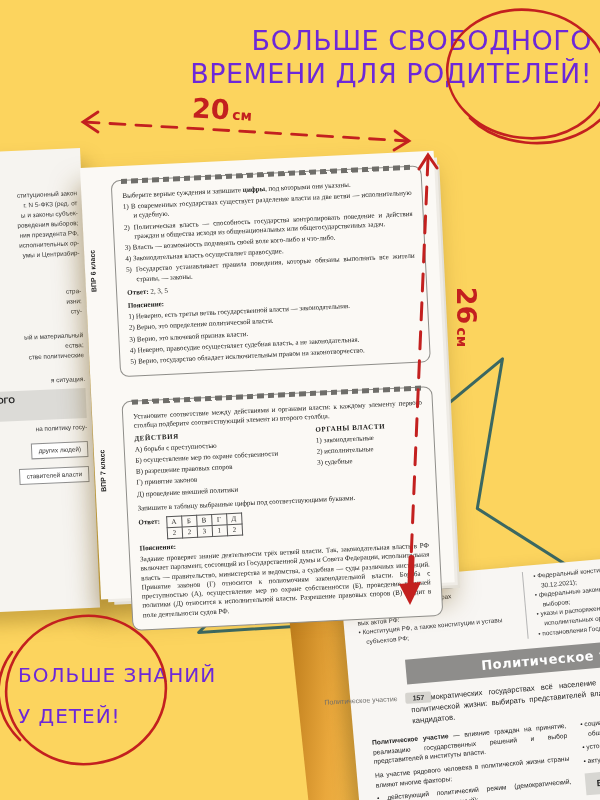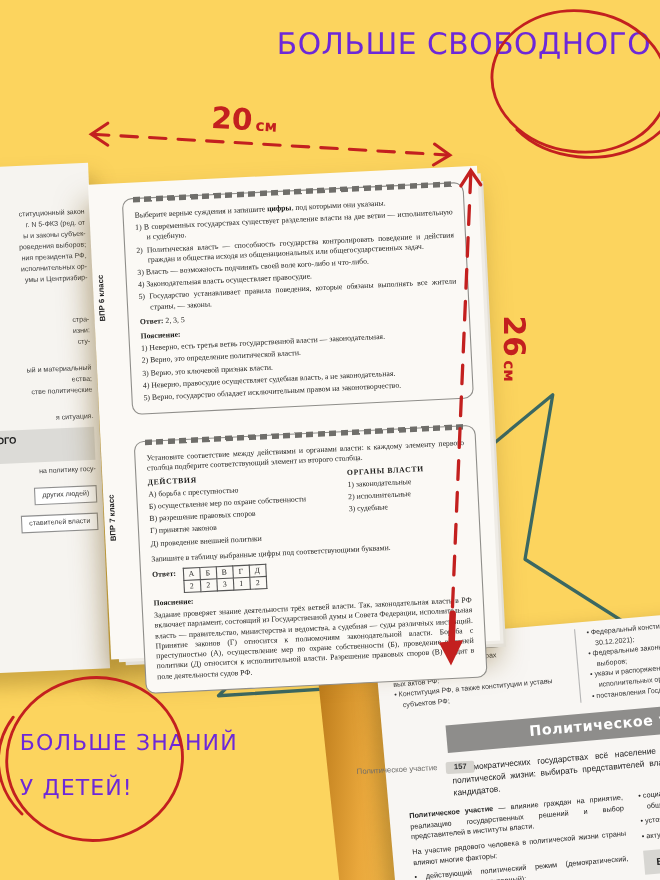--- a/index.html
+++ b/index.html
@@ -242,20 +242,21 @@
   <div class="footer-wrap">
     <div class="pfoot">
       <span>Политическое участие</span>
       <span class="pnum">157</span>
     </div>
   </div>
 </div>
 
 <div class="headline hl-top">
   <div>БОЛЬШЕ СВОБОДНОГО</div>
+  <div>ВРЕМЕНИ ДЛЯ РОДИТЕЛЕЙ!</div>
 </div>
 <div class="headline hl-bottom">
   <div>БОЛЬШЕ ЗНАНИЙ</div>
   <div>У ДЕТЕЙ!</div>
 </div>
 
 <svg class="overlay" width="600" height="800" viewBox="0 0 600 800">
 
   <g stroke="#C3201F" fill="none" stroke-width="2.6" stroke-linecap="round">
     <ellipse cx="527" cy="74" rx="80" ry="64" transform="rotate(7 527 74)"></ellipse>

